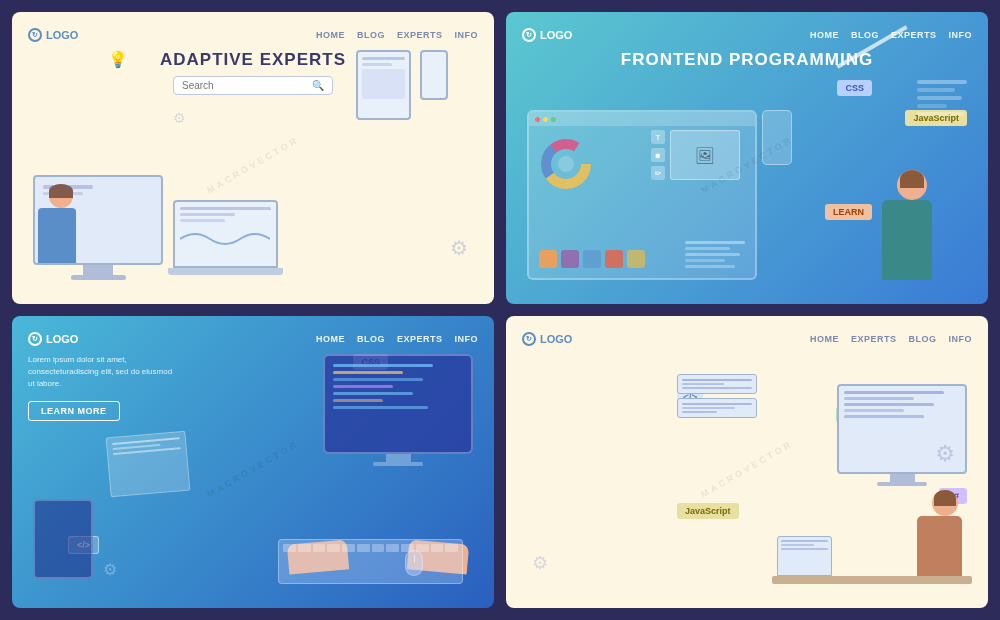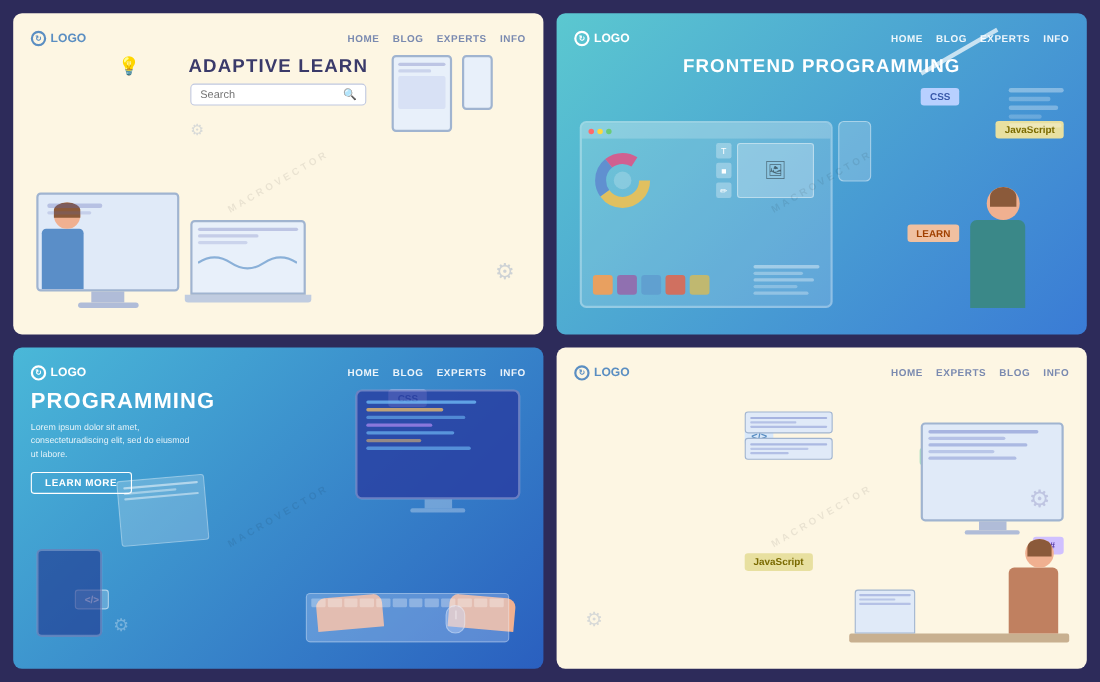--- a/index.html
+++ b/index.html
@@ -180,21 +180,21 @@
       <span class="nav-link">EXPERTS</span>
       <span class="nav-link">INFO</span>
     </div>
   </div>
 
   <div style="position:relative; height:230px;">
 
     <div style="position:absolute; top:0; left:80px; font-size:16px; color:#c8a830;">💡</div>
 
     <div style="text-align:center; position:relative; z-index:2;">
-      <div style="font-size:17px; font-weight:900; color:#3a3a6a; letter-spacing:1px; margin-bottom:6px;">ADAPTIVE LEARN</div>
+      <div style="font-size:17px; font-weight:900; color:#3a3a6a; letter-spacing:1px; margin-bottom:6px;">ADAPTIVE EXPERTS</div>
 
       <div class="search-bar">
         <input type="text" placeholder="Search" style="">
         <span class="search-icon">🔍</span>
       </div>
     </div>
 
     <div style="position:absolute; bottom:0; left:5px;">
 
       <div style="width:130px; height:90px; background:#e0eaf8; border:2px solid #a0b4d0; border-radius:4px; overflow:hidden; position:relative;">
@@ -348,21 +348,20 @@
       <span class="nav-link">HOME</span>
       <span class="nav-link">BLOG</span>
       <span class="nav-link">EXPERTS</span>
       <span class="nav-link">INFO</span>
     </div>
   </div>
 
   <div style="position:relative; height:230px;">
 
     <div style="max-width:150px;">
-      <div style="font-size:20px; font-weight:900; color:#fff; letter-spacing:1px; margin-bottom:6px;">PROGRAMMING</div>
       <div style="font-size:8px; color:rgba(255,255,255,0.85); line-height:1.5; margin-bottom:10px;">Lorem ipsum dolor sit amet, consecteturadiscing elit, sed do eiusmod ut labore.</div>
       <button class="learn-more-btn">LEARN MORE</button>
     </div>
 
     <div class="badge badge-css" style="top:0; right:90px;">CSS</div>
 
     <div class="badge badge-code" style="bottom:30px; left:40px;">&lt;/&gt;</div>
 
     <div style="position:absolute; right:5px; top:0;">
 

